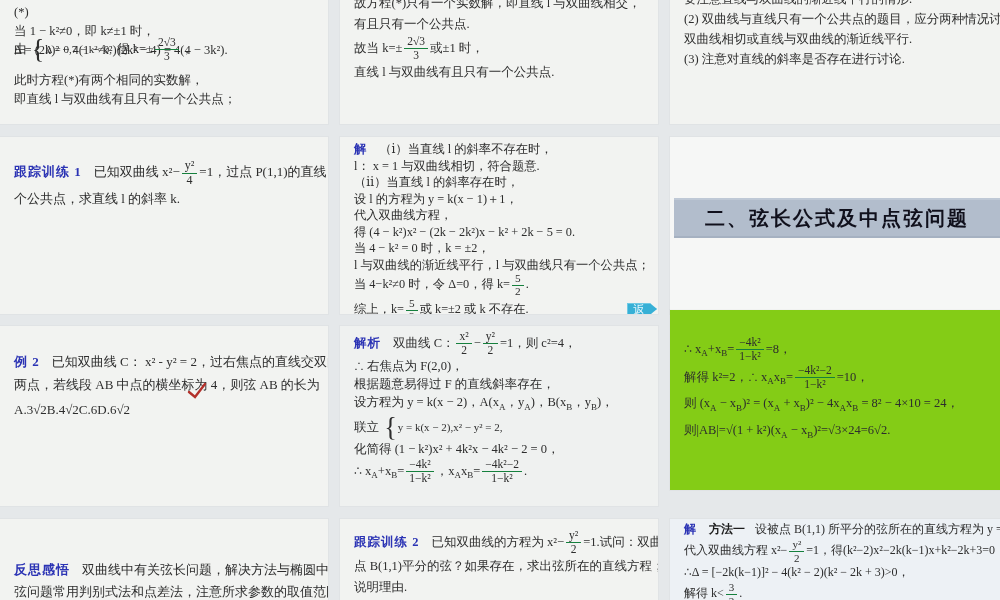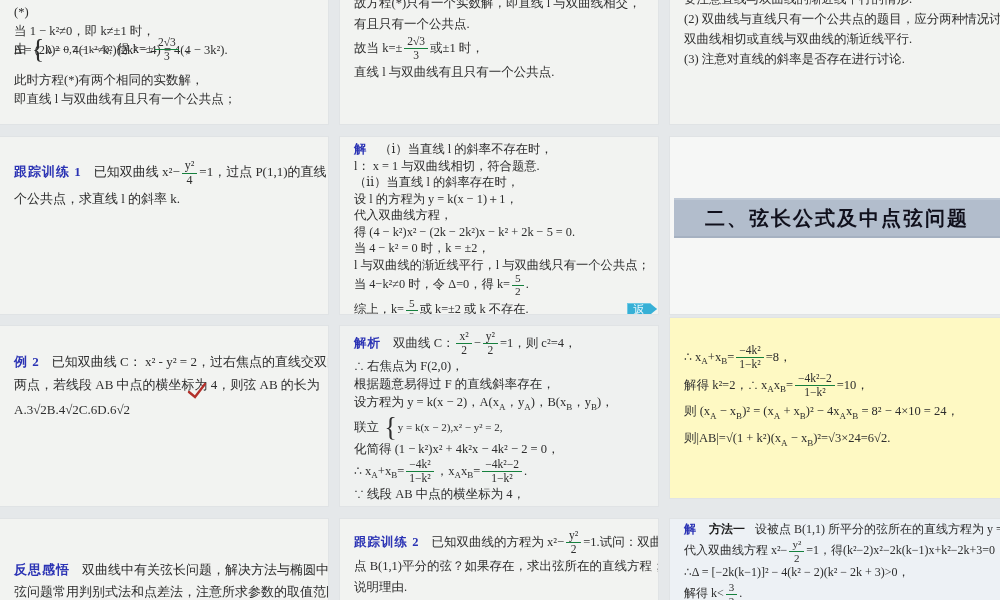--- a/index.html
+++ b/index.html
@@ -29,21 +29,21 @@
 
   
   #p-r1c1{left:0;   top:0;  width:328px;height:124px;}
   #p-r1c2{left:340px;top:0;  width:318px;height:124px;}
   #p-r1c3{left:670px;top:0;  width:330px;height:124px;}
   #p-r2c1{left:0;   top:137px;width:328px;height:177px;}
   #p-r2c2{left:340px;top:137px;width:318px;height:177px;}
   #p-r2c3{left:670px;top:137px;width:330px;height:177px;background:#f6f7f6;}
   #p-r3c1{left:0;   top:326px;width:328px;height:180px;}
   #p-r3c2{left:340px;top:326px;width:318px;height:180px;background:#eff1f0;}
-  #p-r3c3{left:670px;top:318px;width:330px;height:180px;background:#fef9c3;}
+  #p-r3c3{left:670px;top:310px;width:330px;height:180px;background:#84cc16;}
   #p-r4c1{left:0;   top:519px;width:328px;height:81px;}
   #p-r4c2{left:340px;top:519px;width:318px;height:81px;}
   #p-r4c3{left:670px;top:519px;width:330px;height:81px;background:#edf1f5;}
 
   
   #p-r1c1 .ln{font-size:12.5px;line-height:19px;}
   #p-r1c1 .pad{padding-top:3px;}
   #p-r1c1 .ov2{margin-top:-24px;margin-bottom:8px;}
   #p-r1c1 .gap-top{margin-top:8px;}
 
@@ -198,21 +198,20 @@
     <div class="ln">设方程为 y = k(x − 2)，A(x<sub>A</sub>，y<sub>A</sub>)，B(x<sub>B</sub>，y<sub>B</sub>)，</div>
     <div class="ln">联立 <span class="cases">
           <span class="brace">{</span>
           <span class="cl">
             <span>y = k(x − 2),</span>
             <span>x² − y² = 2,</span>
           </span>
         </span></div>
     <div class="ln">化简得 (1 − k²)x² + 4k²x − 4k² − 2 = 0，</div>
     <div class="ln">∴ x<sub>A</sub>+x<sub>B</sub>=<span class="frac"><span class="num">−4k²</span><span class="den">1−k²</span></span>，x<sub>A</sub>x<sub>B</sub>=<span class="frac"><span class="num">−4k²−2</span><span class="den">1−k²</span></span>.</div>
-    <div class="ln">∵ 线段 AB 中点的横坐标为 4，</div>
   </div>
 </div>
 
 <div class="panel" id="p-r3c3">
   <div class="pad">
     <div class="ln">∴ x<sub>A</sub>+x<sub>B</sub>=<span class="frac"><span class="num">−4k²</span><span class="den">1−k²</span></span>=8，</div>
     <div class="ln">解得 k²=2，∴ x<sub>A</sub>x<sub>B</sub>=<span class="frac"><span class="num">−4k²−2</span><span class="den">1−k²</span></span>=10，</div>
     <div class="ln">则 (x<sub>A</sub> − x<sub>B</sub>)² = (x<sub>A</sub> + x<sub>B</sub>)² − 4x<sub>A</sub>x<sub>B</sub> = 8² − 4×10 = 24，</div>
     <div class="ln">则|AB|=√(1 + k²)(x<sub>A</sub> − x<sub>B</sub>)²=√3×24=6√2.</div>
   </div>

